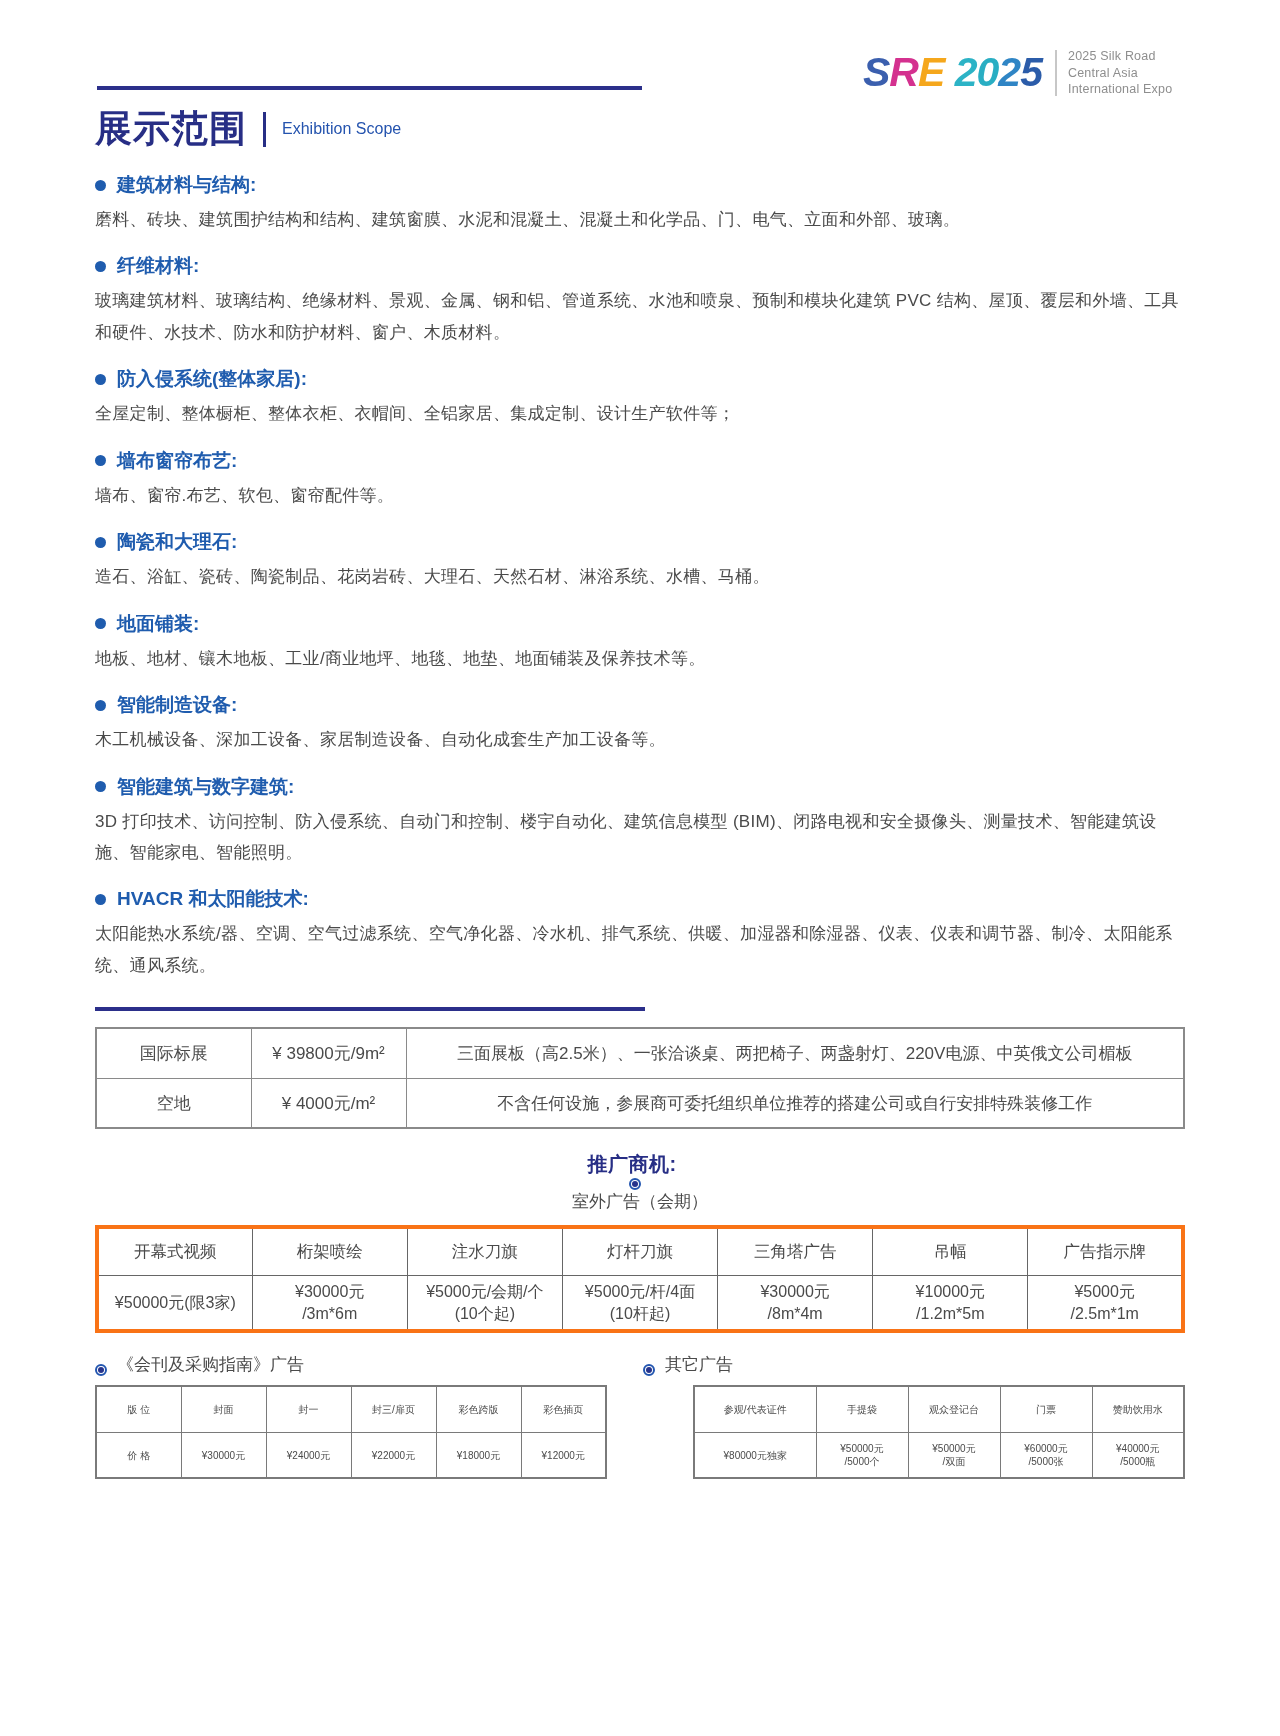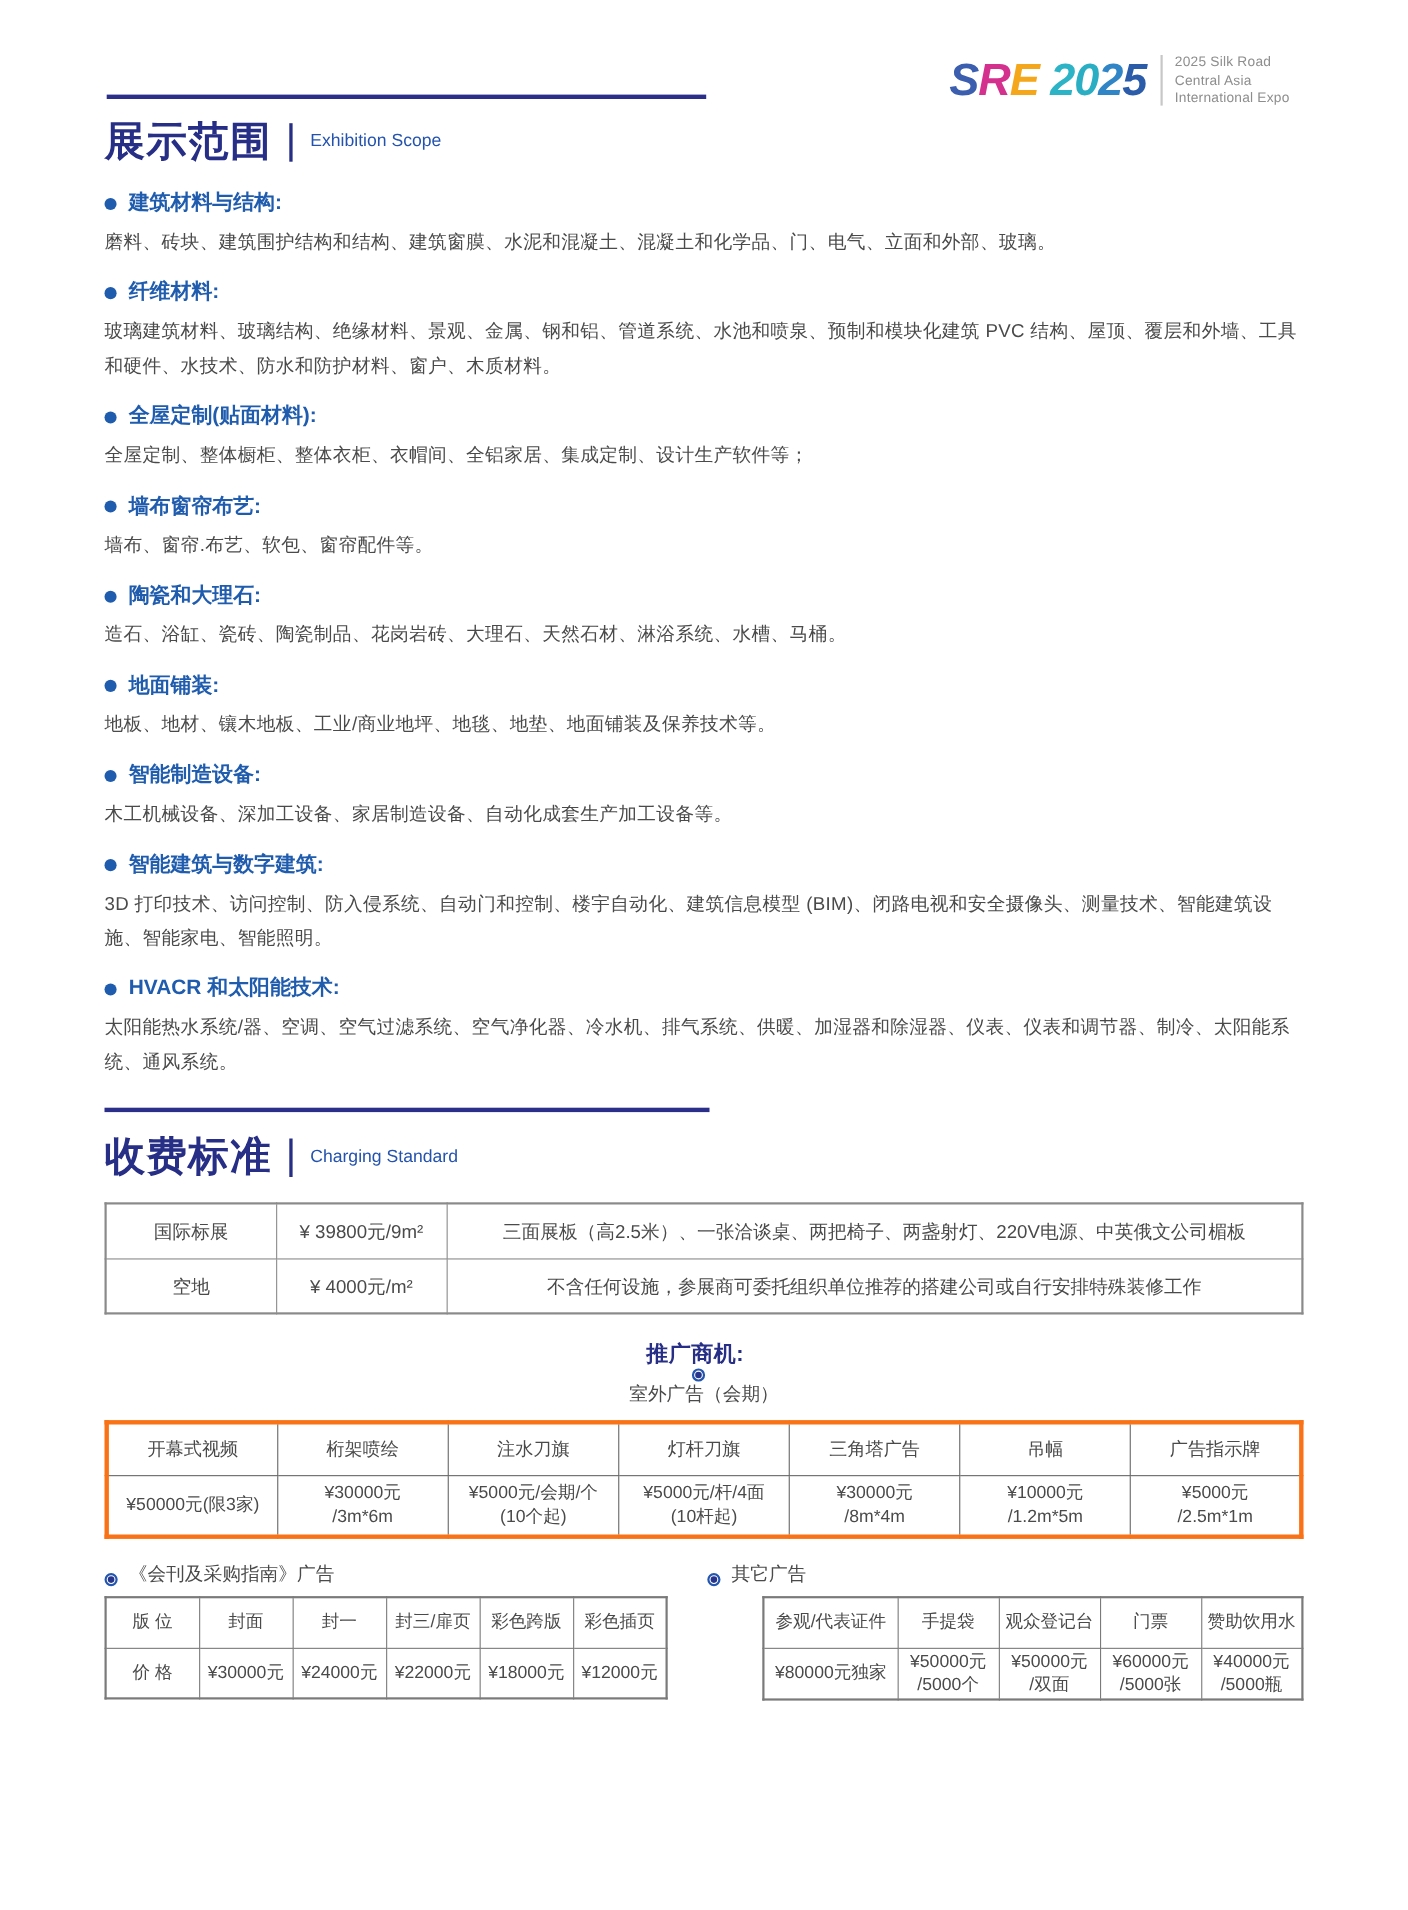--- a/index.html
+++ b/index.html
@@ -43,21 +43,21 @@
   .t2 td { border:1px solid #666666; text-align:center; color:#4a4a4a; padding:4px 2px; }
   .t2 .hrow td { font-size:16.5px; height:48px; }
   .t2 .vrow td { font-size:16px; height:56px; white-space:pre-line; line-height:1.35; }
   
   .bottom { display:flex; margin-top:20px; align-items:flex-start; }
   .bcol-left { width:512px; flex:none; }
   .bcol-right { margin-left:36px; flex:none; }
   .blabel { display:flex; align-items:flex-end; font-size:17px; color:#4a4a4a; }
   .t3 { width:512px; margin-top:9px; border:2px solid #7a7a7a; table-layout:fixed; }
   .t4 { width:492px; margin-top:9px; margin-left:50px; border:2px solid #7a7a7a; table-layout:fixed; }
-  .t3 td, .t4 td { border:1px solid #7a7a7a; text-align:center; color:#4a4a4a; font-size:16px; padding:2px 1px; white-space:pre-line; line-height:1.3; }
+  .t3 td, .t4 td { border:1px solid #7a7a7a; text-align:center; color:#4a4a4a; font-size:10px; padding:2px 1px; white-space:pre-line; line-height:1.3; }
   .t3 td { height:46px; }
   .t4 td { height:46px; }
   .t4 .wide { width:122px; }
 </style>
 </head>
 <body>
 
 <div class="page">
 
   <div class="top-rule"></div>
@@ -89,21 +89,21 @@
     <div class="scope-item">
       <div class="scope-head">
           <span class="dot"></span>
           <span>纤维材料:</span>
         </div>
       <div class="scope-body">玻璃建筑材料、玻璃结构、绝缘材料、景观、金属、钢和铝、管道系统、水池和喷泉、预制和模块化建筑 PVC 结构、屋顶、覆层和外墙、工具和硬件、水技术、防水和防护材料、窗户、木质材料。</div>
     </div>
     <div class="scope-item">
       <div class="scope-head">
           <span class="dot"></span>
-          <span>全屋定制(贴面材料):</span>
+          <span>防入侵系统(整体家居):</span>
         </div>
       <div class="scope-body">全屋定制、整体橱柜、整体衣柜、衣帽间、全铝家居、集成定制、设计生产软件等；</div>
     </div>
     <div class="scope-item">
       <div class="scope-head">
           <span class="dot"></span>
           <span>墙布窗帘布艺:</span>
         </div>
       <div class="scope-body">墙布、窗帘.布艺、软包、窗帘配件等。</div>
     </div>
@@ -137,25 +137,20 @@
     </div>
     <div class="scope-item">
       <div class="scope-head">
           <span class="dot"></span>
           <span>HVACR 和太阳能技术:</span>
         </div>
       <div class="scope-body">太阳能热水系统/器、空调、空气过滤系统、空气净化器、冷水机、排气系统、供暖、加湿器和除湿器、仪表、仪表和调节器、制冷、太阳能系统、通风系统。</div>
     </div>
 
     <div class="divider"></div>
-    <div class="sec-title charging-title">
-      <span class="sec-title-zh">收费标准</span>
-      <span class="sec-title-bar"></span>
-      <span class="sec-title-en">Charging Standard</span>
-    </div>
 
     <table class="t1">
       <colgroup>
           <col style="width:155px">
           <col style="width:155px">
           <col>
         </colgroup>
       <tbody>
           <tr>
         <td>国际标展</td>

